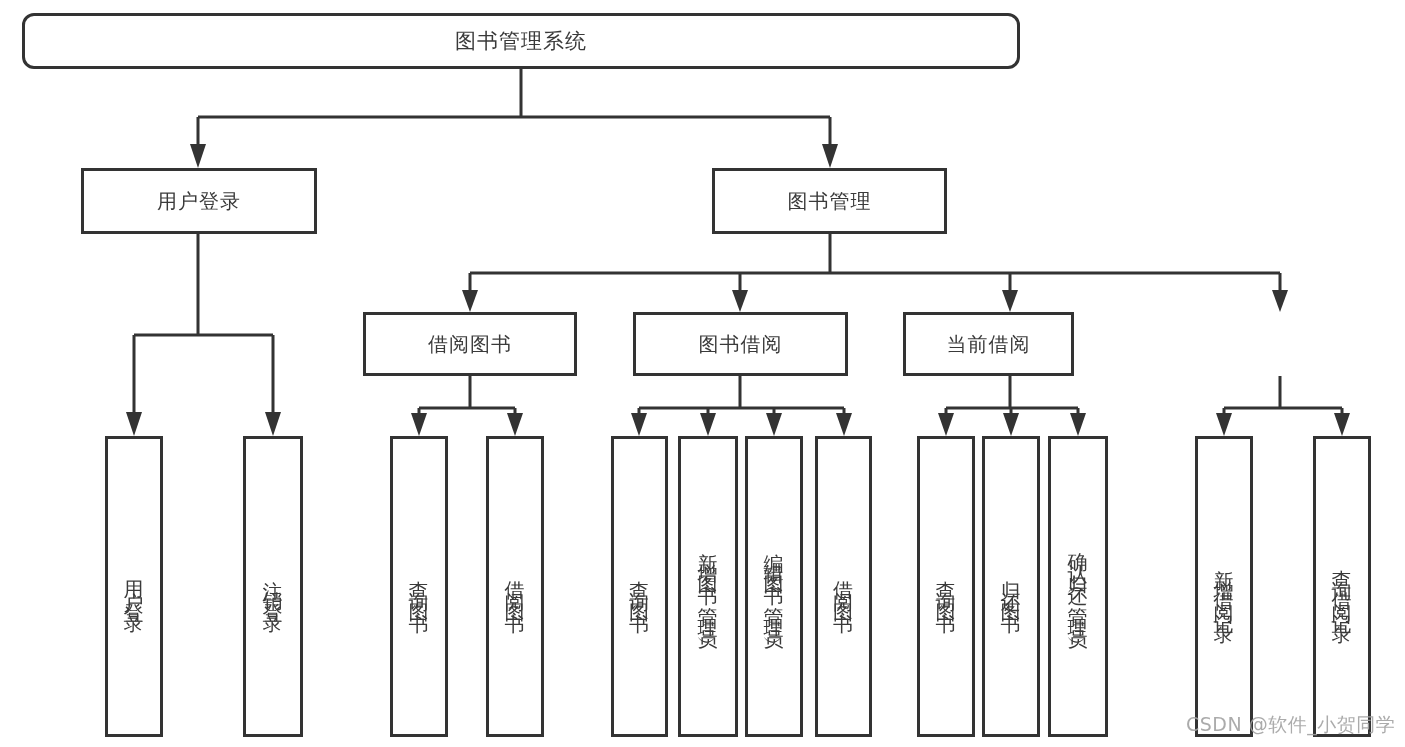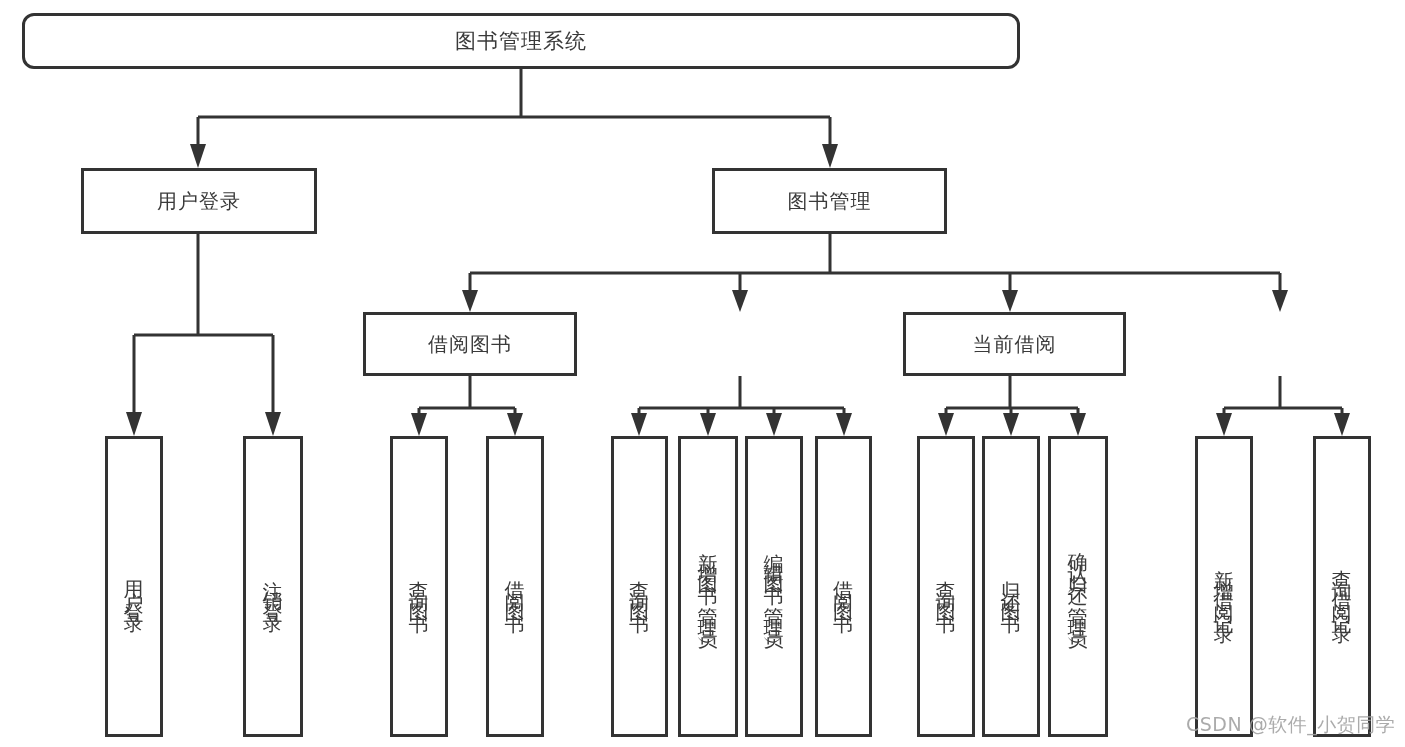--- a/index.html
+++ b/index.html
@@ -96,21 +96,24 @@
   <div class="node h-node" style="left:81px; top:168px; width:236px; height:66px;">
     <span>用户登录</span>
   </div>
   <div class="node h-node" style="left:712px; top:168px; width:235px; height:66px;">
     <span>图书管理</span>
   </div>
 
   <div class="node h-node" style="left:363px; top:312px; width:214px; height:64px;">
     <span>借阅图书</span>
   </div>
-  <div class="node h-node" style="left:903px; top:312px; width:223px; height:64px;">
+  <div class="node h-node" style="left:633px; top:312px; width:215px; height:64px;">
+    <span>图书借阅</span>
+  </div>
+  <div class="node h-node" style="left:903px; top:312px; width:171px; height:64px;">
     <span>当前借阅</span>
   </div>
 
   <div class="node v-node" style="left:105px; width:58px;">
     <span class="v-text">用户登录</span>
   </div>
   <div class="node v-node" style="left:243px; width:60px;">
     <span class="v-text">注销登录</span>
   </div>
 

